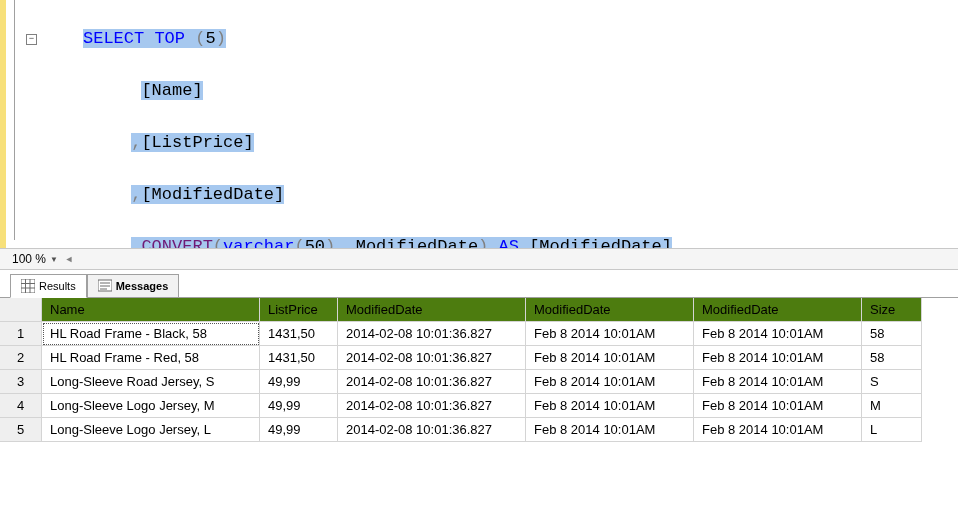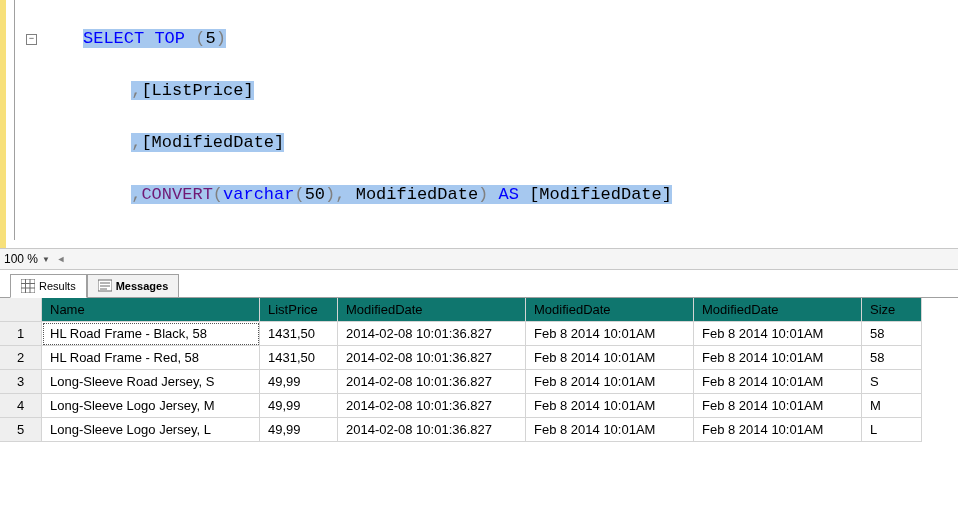--- a/index.html
+++ b/index.html
@@ -68,21 +68,21 @@
     color: #404040;
   }
   .zoom-bar {
     height: 22px;
     border-top: 1px solid #c8c8c8;
     border-bottom: 1px solid #c8c8c8;
     display: flex;
     align-items: center;
     font-family: 'Segoe UI', sans-serif;
     font-size: 12px;
-    padding-left: 4px;
+    padding-left: 12px;
     background: #f5f5f5;
   }
   .zoom-dropdown {
     display: flex;
     align-items: center;
     gap: 4px;
   }
   .zoom-arrow {
     font-size: 8px;
     color: #505050;
@@ -141,21 +141,21 @@
     font-size: 13px;
   }
   .results-grid > div {
     border-right: 1px solid #d4d4d4;
     border-bottom: 1px solid #d4d4d4;
     padding: 4px 8px;
     white-space: nowrap;
     overflow: hidden;
   }
   .hdr {
-    background: #0f766e;
+    background: #4d7c0f;
     font-weight: normal;
     color: #000;
   }
   .rownum {
     background: #efefef;
     text-align: center;
   }
   .results-grid .rownum.hdr-corner { background: #efefef; }
   .focus-cell {
     outline: 1px dotted #555;
@@ -165,20 +165,21 @@
 </head>
 <body>
 
 <div class="editor-area">
   <div class="gutter">
     <div class="yellow-bar"></div>
     <div class="outline-line"></div>
   </div>
   <div class="code-lines">
 <span class="code-line"><span class="collapse-box">−</span><span class="sel"><span class="kw-blue">SELECT</span> <span class="kw-blue">TOP</span> <span class="kw-grey">(</span><span class="plain">5</span><span class="kw-grey">)</span></span></span>
+<span class="code-line">       <span class="sel"><span class="plain">[Name]</span></span></span>
 <span class="code-line">      <span class="sel"><span class="kw-grey">,</span><span class="plain">[ListPrice]</span></span></span>
 <span class="code-line">      <span class="sel"><span class="kw-grey">,</span><span class="plain">[ModifiedDate]</span></span></span>
 <span class="code-line">      <span class="sel"><span class="kw-grey">,</span><span class="kw-magenta">CONVERT</span><span class="kw-grey">(</span><span class="kw-blue">varchar</span><span class="kw-grey">(</span><span class="plain">50</span><span class="kw-grey">),</span><span class="plain"> ModifiedDate</span><span class="kw-grey">)</span> <span class="kw-blue">AS</span> <span class="plain">[ModifiedDate]</span></span></span>
 
 
 
 
   </div>
 </div>
 

